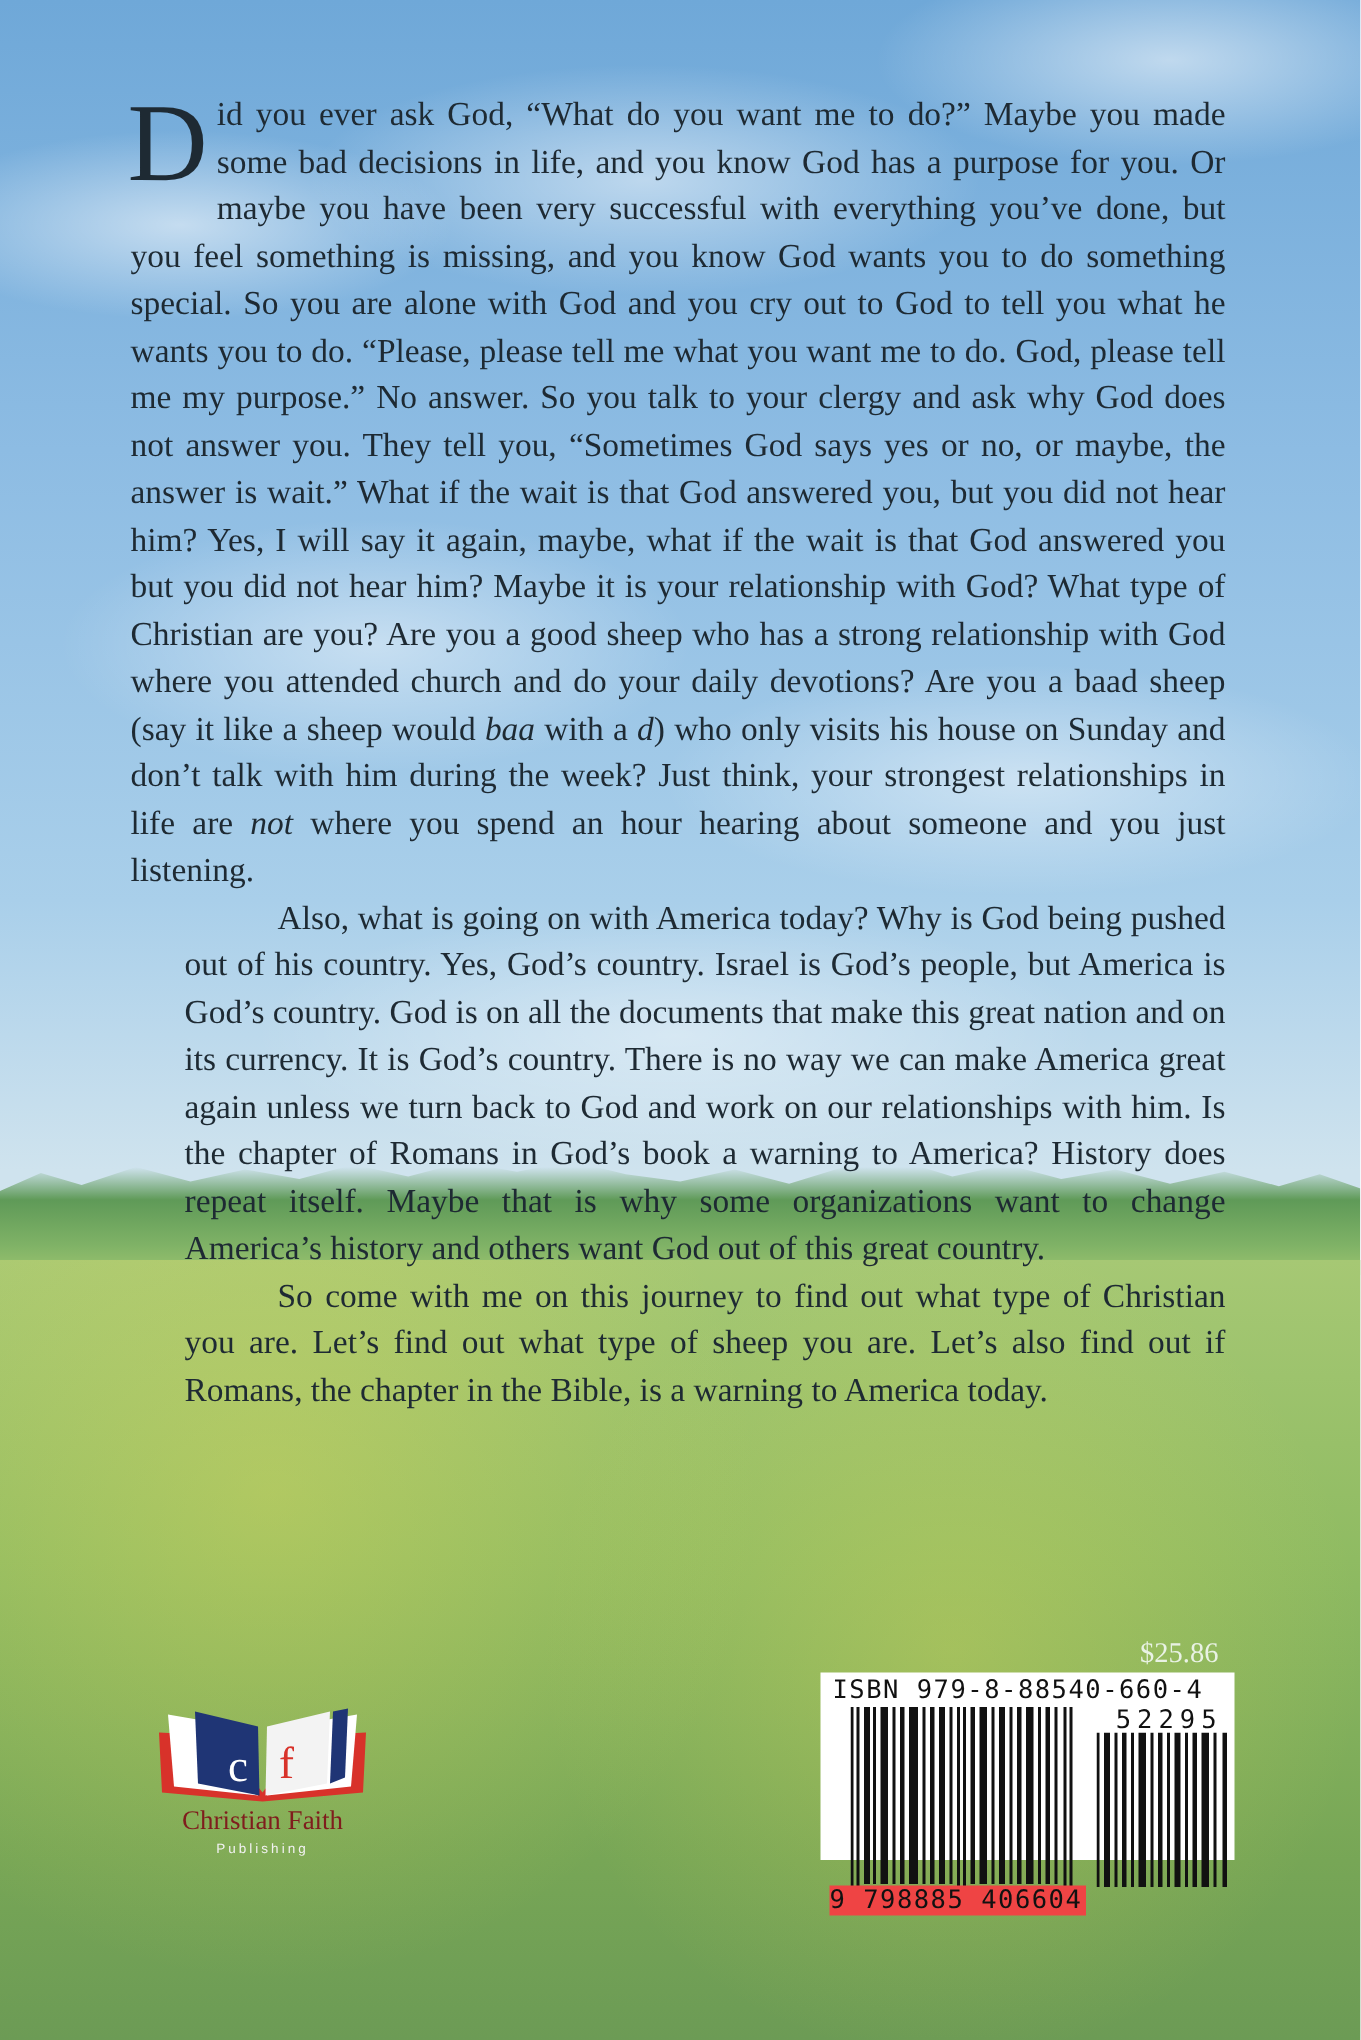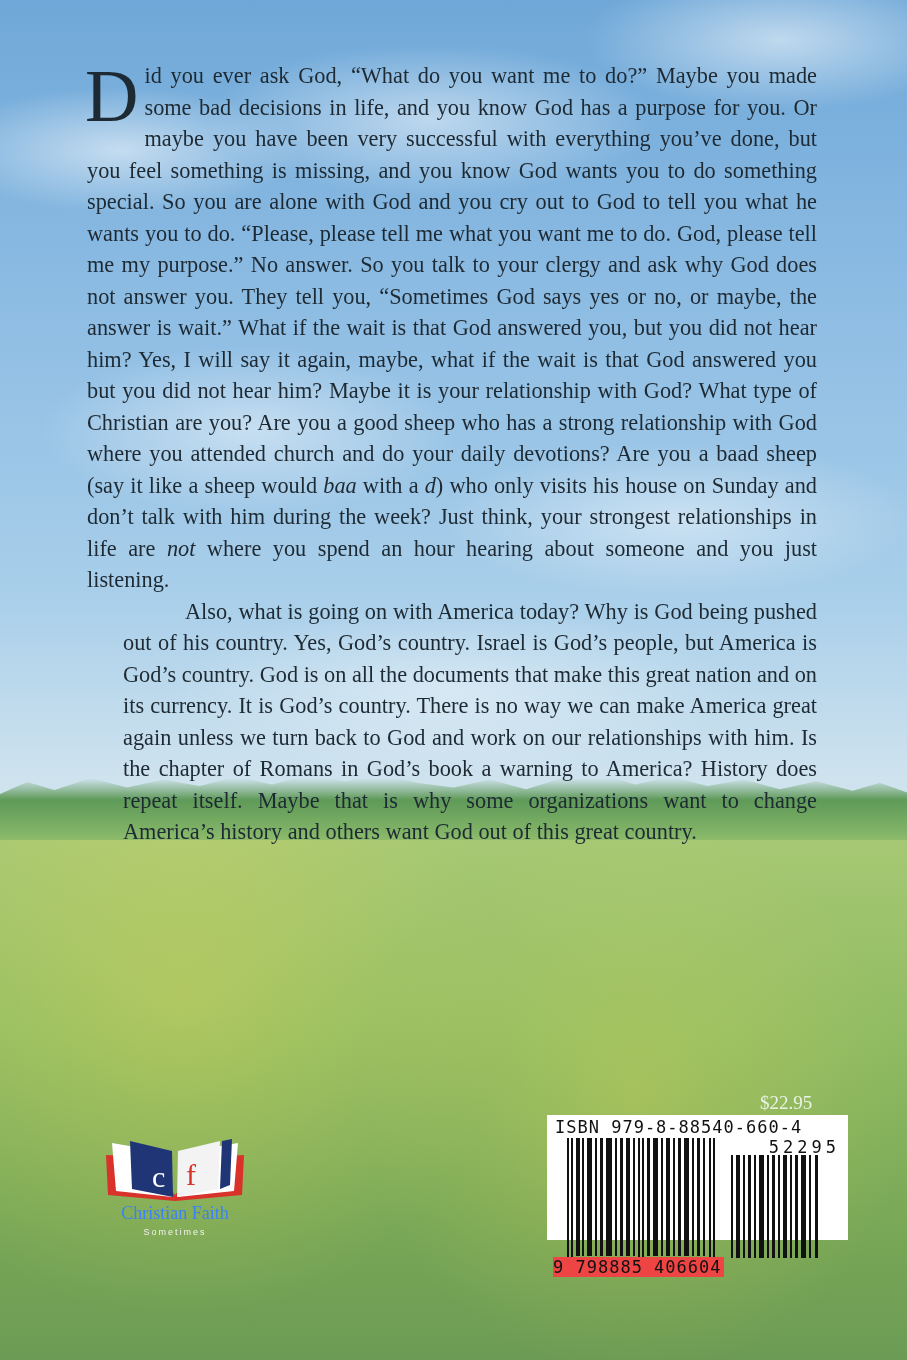--- a/index.html
+++ b/index.html
@@ -25,43 +25,44 @@
       radial-gradient(circle at 20% 30%, rgba(230,220,90,0.35) 0, rgba(0,0,0,0) 40%),
       radial-gradient(circle at 70% 50%, rgba(230,220,90,0.3) 0, rgba(0,0,0,0) 40%),
       linear-gradient(to bottom, #a6c874 0, #8fbb62 200px, #77a656 400px, #6c9b55 520px);
   }
   .text-block { position:absolute; left:87px; top:60px; width:730px;
     font-size:22.3px; line-height:31.5px; color:#1e2a33; text-align:justify; }
   .text-block p { margin:0; }
   .text-block p.indent { text-indent:62px;margin-left:36px; }
   .dropcap { float:left; font-size:74px; line-height:60px; margin:6px 6px 0 -2px; color:#1e2a33; }
   .price { position:absolute; left:760px; top:1092px; font-size:19px; color:#e9f2e4; }
-  .barcode-box { position:absolute; left:547px; top:1115px; width:276px; height:125px; background:#fff;padding-left:25px; }
+  .barcode-box { position:absolute; left:547px; top:1115px; width:276px; height:125px; background:#fff; }
   .isbn-line { position:absolute; left:8px; top:2px; font-family:"DejaVu Sans Mono","Liberation Mono",monospace; font-size:17px; letter-spacing:1px; color:#111; }
   .addon-num { position:absolute; right:8px; top:22px; font-family:"DejaVu Sans Mono","Liberation Mono",monospace; font-size:17px; letter-spacing:4px; color:#111;margin-left:24px; }
   .bars-main { position:absolute; left:20px; top:23px; width:150px; height:128px; }
   .bars-addon { position:absolute; left:184px; top:40px; width:90px; height:103px; }
   .bottom-num { position:absolute; left:6px; top:142px; font-family:"DejaVu Sans Mono","Liberation Mono",monospace; font-size:17px; letter-spacing:1px; color:#111; background:#ef4444; padding-right:2px; }
   .logo { position:absolute; left:100px; top:1135px; width:150px; height:130px; }
-  .logo-name { position:absolute; left:0; top:68px; width:150px; text-align:center; color:#3b82f6; font-size:18px; }
+  .logo-name { position:absolute; left:0; top:68px; width:150px; text-align:center; color:#7f1d1d; font-size:18px; }
   .logo-sub { position:absolute; left:0; top:92px; width:150px; text-align:center; color:#f2f2f2; font-size:9px; letter-spacing:2px; font-family:"Liberation Sans",sans-serif; }
 </style>
 </head>
 <body>
 
 <div class="cover"></div>
 <div class="treeline"></div>
 <div class="meadow"></div>
 
 <div class="text-block">
   <p><span class="dropcap">D</span><span>id you ever ask God, “What do you want me to do?” Maybe you made some bad decisions in life, and you know God has a purpose for you. Or maybe you have been very successful with everything you’ve done, but you feel something is missing, and you know God wants you to do something special. So you are alone with God and you cry out to God to tell you what he wants you to do. “Please, please tell me what you want me to do. God, please tell me my purpose.” No answer. So you talk to your clergy and ask why God does not answer you. They tell you, “Sometimes God says yes or no, or maybe, the answer is wait.” What if the wait is that God answered you, but you did not hear him? Yes, I will say it again, maybe, what if the wait is that God answered you but you did not hear him? Maybe it is your relationship with God? What type of Christian are you? Are you a good sheep who has a strong relationship with God where you attended church and do your daily devotions? Are you a baad sheep (say it like a sheep would </span><em>baa</em><span> with a </span><em>d</em><span>) who only visits his house on Sunday and don’t talk with him during the week? Just think, your strongest relationships in life are </span><em>not</em><span> where you spend an hour hearing about someone and you just listening.</span></p>
   <p class="indent">Also, what is going on with America today? Why is God being pushed out of his country. Yes, God’s country. Israel is God’s people, but America is God’s country. God is on all the documents that make this great nation and on its currency. It is God’s country. There is no way we can make America great again unless we turn back to God and work on our relationships with him. Is the chapter of Romans in God’s book a warning to America? History does repeat itself. Maybe that is why some organizations want to change America’s history and others want God out of this great country.</p>
+  <p class="indent">So come with me on this journey to find out what type of Christian you are. Let’s find out what type of sheep you are. Let’s also find out if Romans, the chapter in the Bible, is a warning to America today.</p>
 </div>
 
-<div class="price">$22.95</div>
+<div class="price">$25.86</div>
 
 <div class="barcode-box">
   <div class="isbn-line">ISBN 979-8-88540-660-4</div>
   <div class="addon-num">52295</div>
   <svg class="bars-main" viewBox="0 0 150 128" preserveAspectRatio="none">
     <g fill="#111">
       <rect x="0" y="0" width="2" height="128"></rect>
         <rect x="4" y="0" width="2" height="128"></rect>
       <rect x="9" y="0" width="4" height="118"></rect>
         <rect x="15" y="0" width="2" height="118"></rect>
@@ -116,14 +117,14 @@
     <path d="M6 20 L45 22 L75 60 L105 22 L144 20 L142 60 L75 66 L8 60 Z" fill="#d8322a"></path>
     <path d="M12 8 L70 18 L72 62 L16 56 Z" fill="#ffffff"></path>
     <path d="M138 8 L80 18 L78 62 L134 56 Z" fill="#ffffff"></path>
     <path d="M30 6 L72 16 L73 62 L32 54 Z" fill="#1f3575"></path>
     <path d="M120 6 L78 16 L77 62 L118 54 Z" fill="#f3f3f3"></path>
     <path d="M122 6 L132 4 L130 50 L120 54 Z" fill="#1f3575"></path>
     <text x="52" y="52" font-family="Liberation Serif, serif" font-size="30" fill="#ffffff">c</text>
     <text x="86" y="50" font-family="Liberation Serif, serif" font-size="30" fill="#d8322a">f</text>
   </svg>
   <div class="logo-name">Christian Faith</div>
-  <div class="logo-sub">Sometimes</div>
+  <div class="logo-sub">Publishing</div>
 </div>
 
 </body></html>

